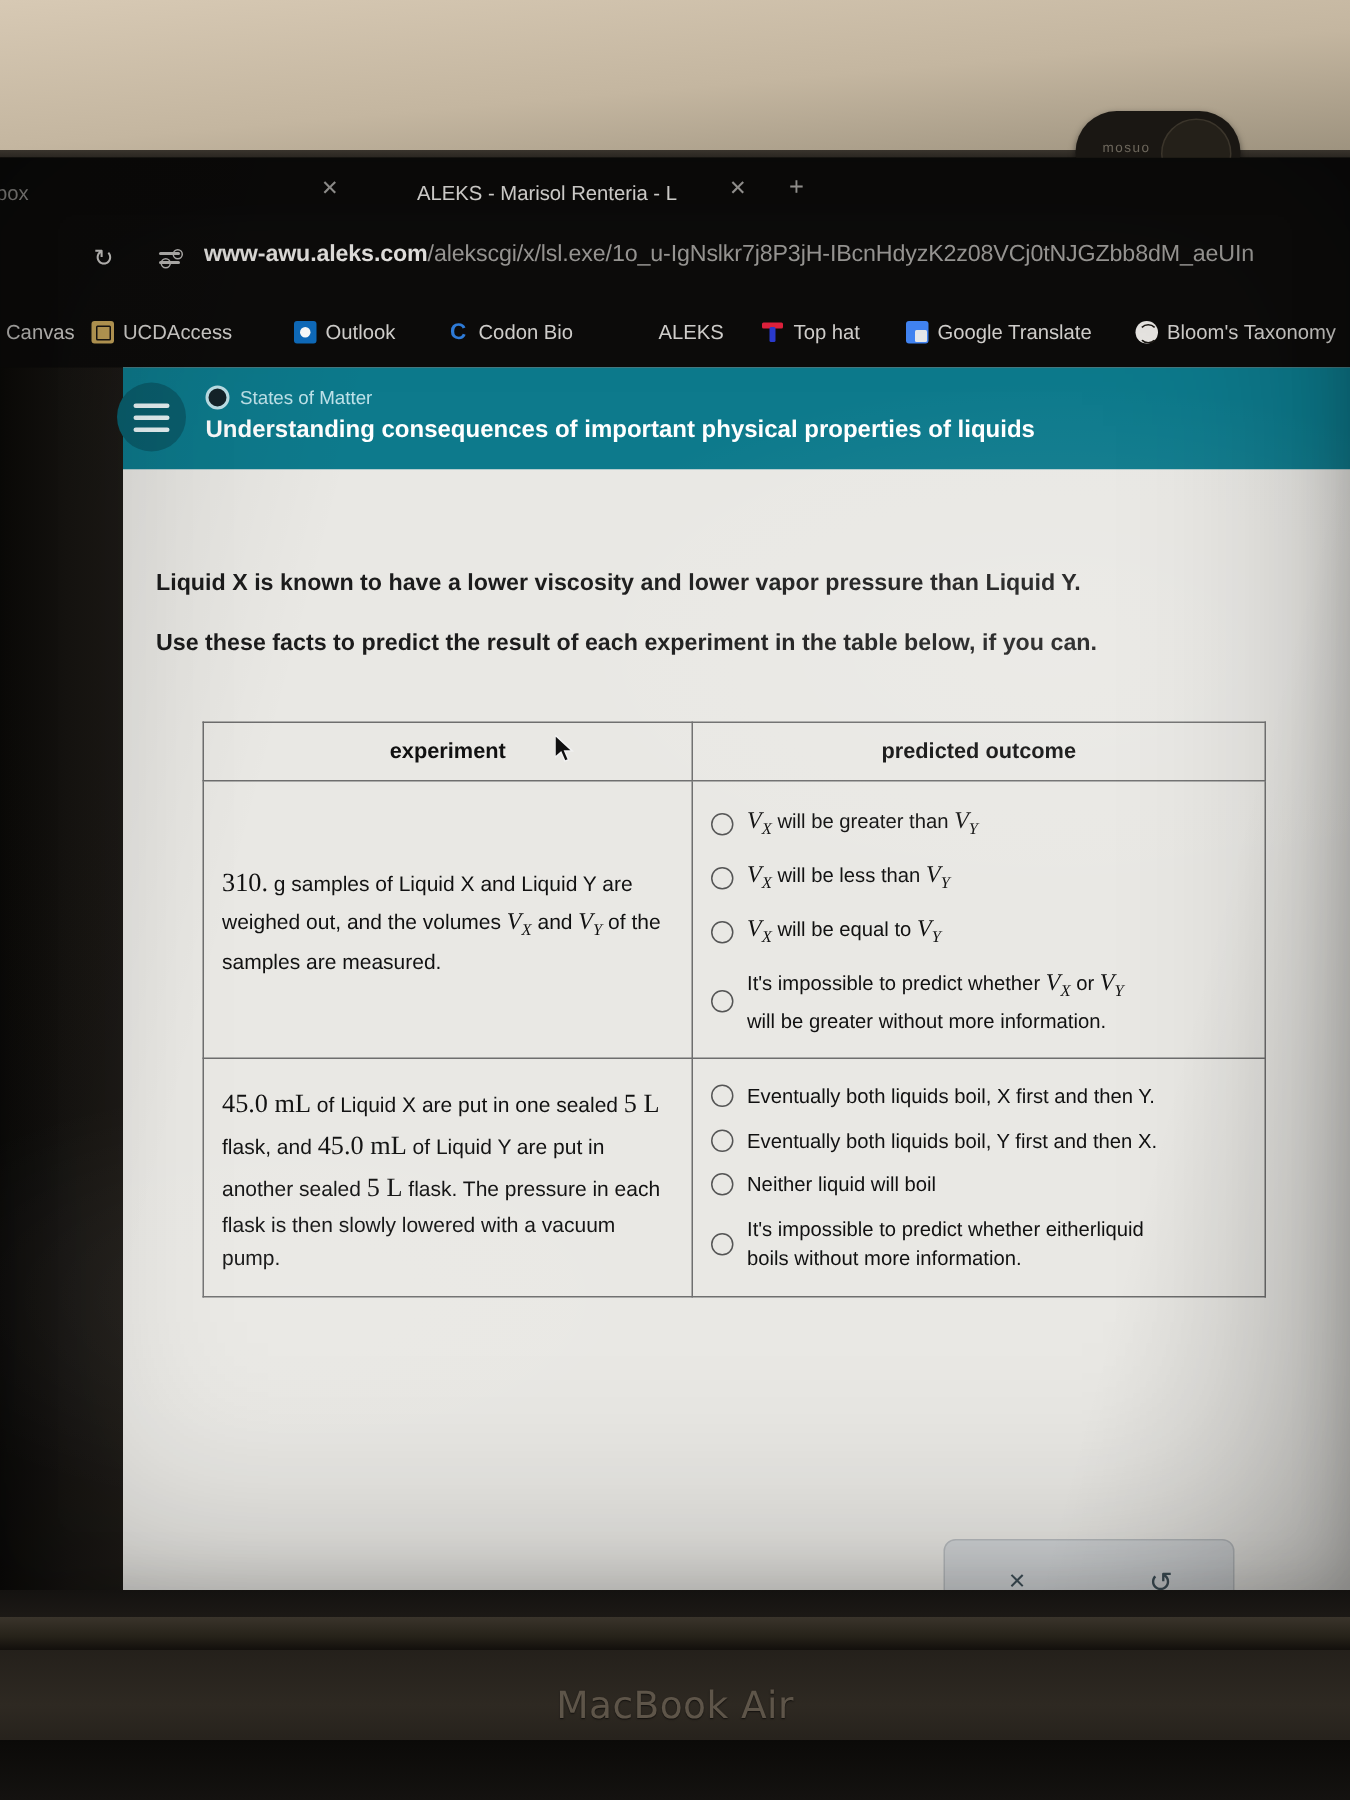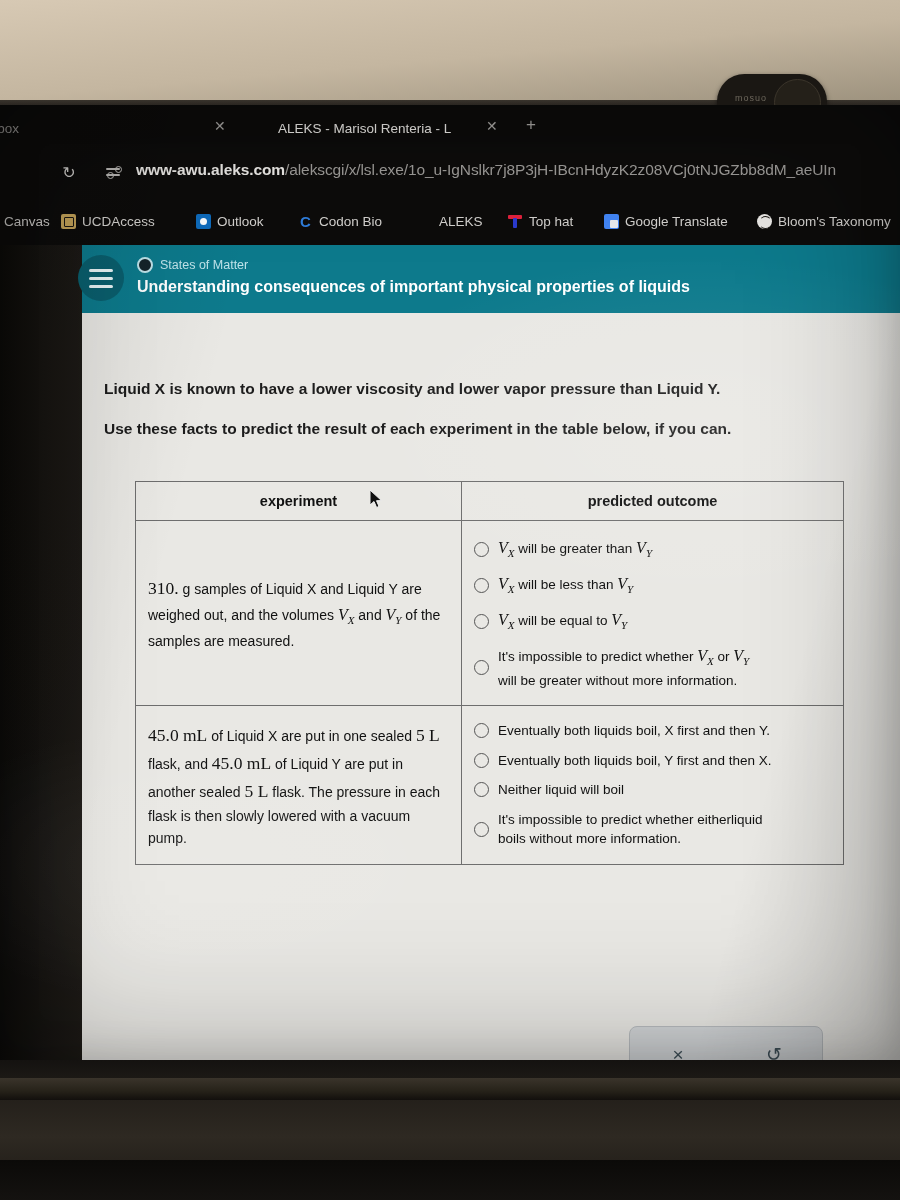--- a/index.html
+++ b/index.html
@@ -421,15 +421,16 @@
       <polygon points="0,0 0,15 4,11.5 6.6,17.5 9,16.4 6.5,10.7 11.5,10.6" fill="#101010" stroke="#f2f2f2" stroke-width="1"></polygon>
     </svg>
 
     <div class="glare"></div>
     <div class="vignette"></div>
   </div>
 
   <div class="bezel-bottom">
   </div>
   <div class="bezel-hinge"></div>
+  <div class="macbook-label">MacBook Air</div>
   <div class="deck"></div>
 
 </div>
 
 </body></html>

